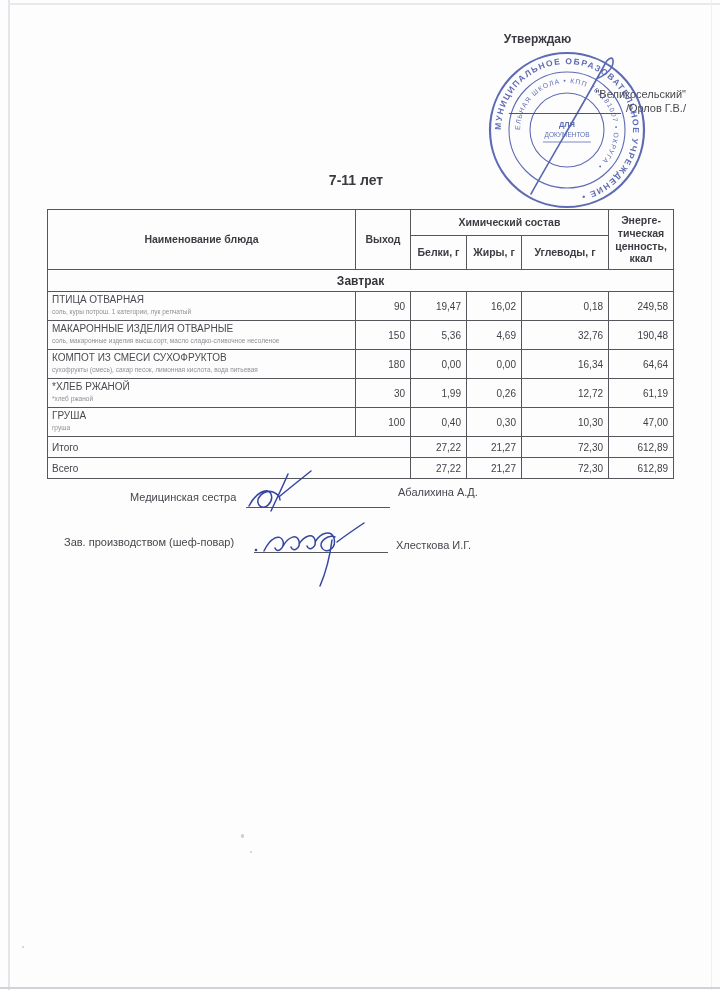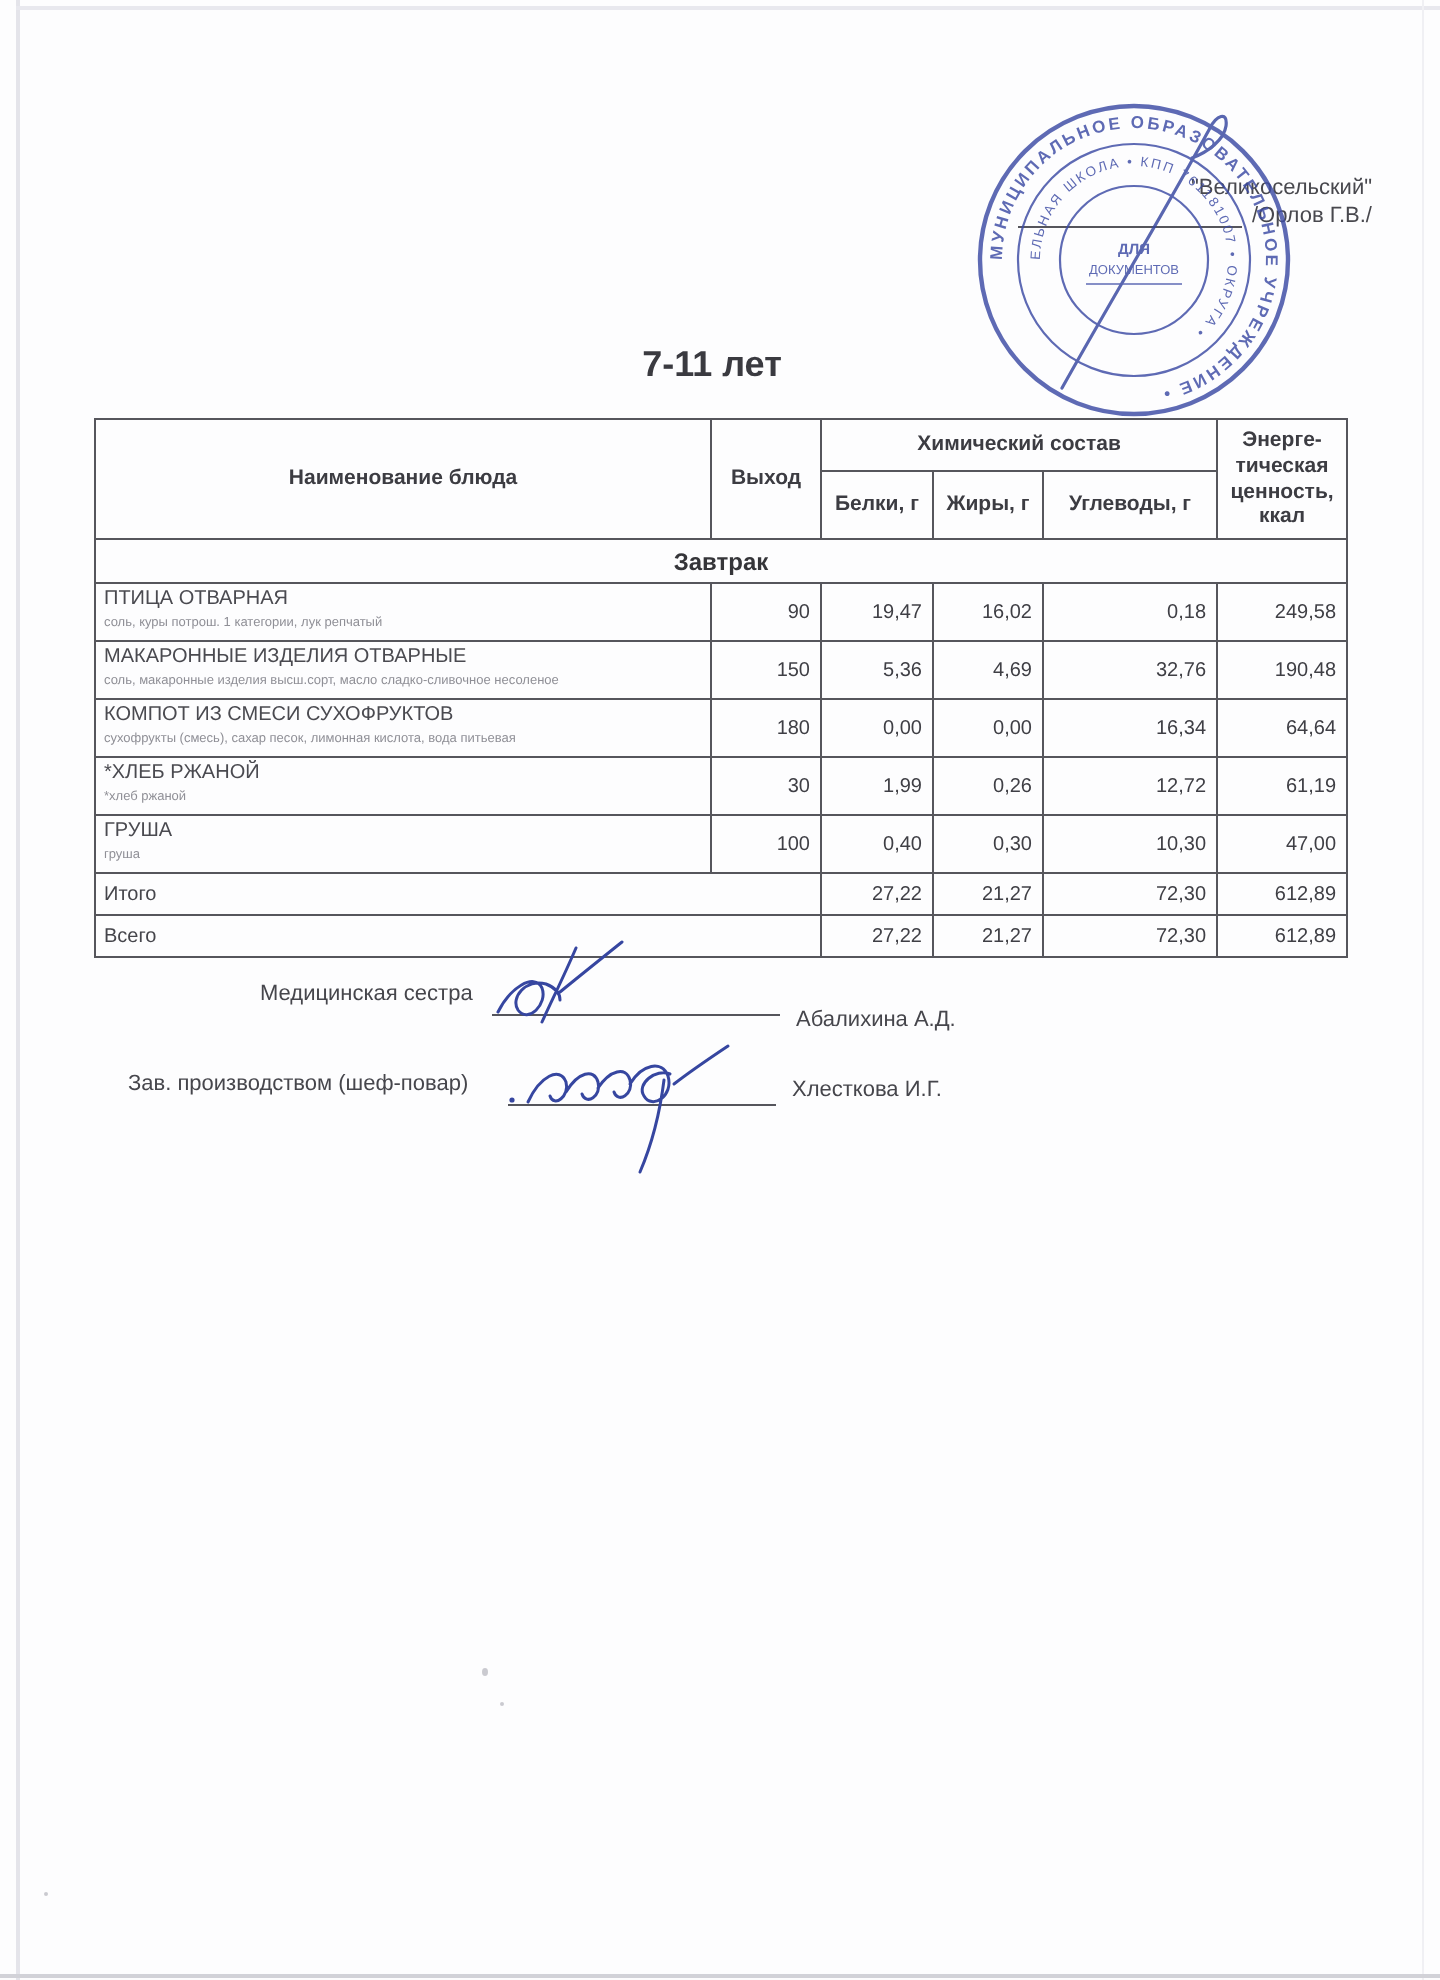--- a/index.html
+++ b/index.html
@@ -24,21 +24,21 @@
   .sign-underline{display:inline-block;width:112px;height:12px;
                   border-bottom:1px solid #55555c;margin-right:5px;}
 
   
   .menu-title{position:absolute;left:0;top:112px;width:712px;text-align:center;
               font-family:"Liberation Serif",serif;font-size:27px;font-weight:bold;
               letter-spacing:1px;color:#2e2e33;}
   .menu-date{position:absolute;left:0;top:141px;width:712px;text-align:center;
              font-size:14px;font-weight:bold;color:#3a3a40;}
   .age-group{position:absolute;left:0;top:172px;width:712px;text-align:center;
-             font-size:18px;font-weight:bold;color:#3a3a40;}
+             font-size:14px;font-weight:bold;color:#3a3a40;}
 
   
   .stamp{position:absolute;left:481px;top:44px;opacity:.82;}
 
   
   .scribble{position:absolute;}
 
   
   table.menu{position:absolute;left:47px;top:209px;width:626px;border-collapse:collapse;
              table-layout:fixed;}
@@ -68,20 +68,21 @@
 <div class="page">
 
   <div class="edge left"></div>
   <div class="edge top"></div>
   <div class="edge right"></div>
   <div class="edge bottom"></div>
   <div class="speck" style="left:241px;top:834px;width:3px;height:4px;"></div>
   <div class="speck" style="left:250px;top:851px;width:2px;height:2px;"></div>
   <div class="speck" style="left:22px;top:946px;width:2px;height:2px;"></div>
 
+  <div class="approve-label">Утверждаю</div>
   <div class="approve-org">"Великосельский"</div>
   <div class="approve-signrow">
     <span class="sign-underline"></span>
     <span>/Орлов Г.В./</span>
   </div>
 
   <svg class="stamp" width="172" height="172" viewBox="0 0 172 172">
     <defs>
       <path id="ring1" d="M 20,86 A 66,66 0 1 1 152,86 A 66,66 0 1 1 20,86"></path>
       <path id="ring2" d="M 39,86 A 47,47 0 1 1 133,86 A 47,47 0 1 1 39,86"></path>
@@ -198,21 +199,21 @@
       <td class="num">27,22</td>
       <td class="num">21,27</td>
       <td class="num">72,30</td>
       <td class="num">612,89</td>
     </tr>
   </tbody>
     </table>
 
   <div class="sig-role" style="left:130px;top:491px;">Медицинская сестра</div>
   <div class="sig-line" style="left:246px;top:507px;width:144px;"></div>
-  <div class="sig-name" style="left:398px;top:504px;">Абалихина А.Д.</div>
+  <div class="sig-name" style="left:398px;top:486px;">Абалихина А.Д.</div>
   <svg class="scribble" style="left:235px;top:466px;" width="170" height="60" viewBox="0 0 170 60">
     <path d="M 14,40 C 20,28 32,20 36,28 C 39,36 29,46 24,39 C 20,33 28,23 38,26 C 43,28 45,31 45,34
              M 53,8 C 47,22 41,34 36,45 M 45,30 C 56,21 66,13 76,5" fill="none" stroke="#3646a0" stroke-width="1.5" stroke-linecap="round"></path>
   </svg>
 
   <div class="sig-role" style="left:64px;top:536px;">Зав. производством (шеф-повар)</div>
   <div class="sig-line" style="left:254px;top:552px;width:134px;"></div>
   <div class="sig-name" style="left:396px;top:539px;">Хлесткова И.Г.</div>
   <svg class="scribble" style="left:240px;top:518px;" width="170" height="75" viewBox="0 0 170 75">
     <circle cx="16" cy="32" r="1.3" fill="#3646a0"></circle>

